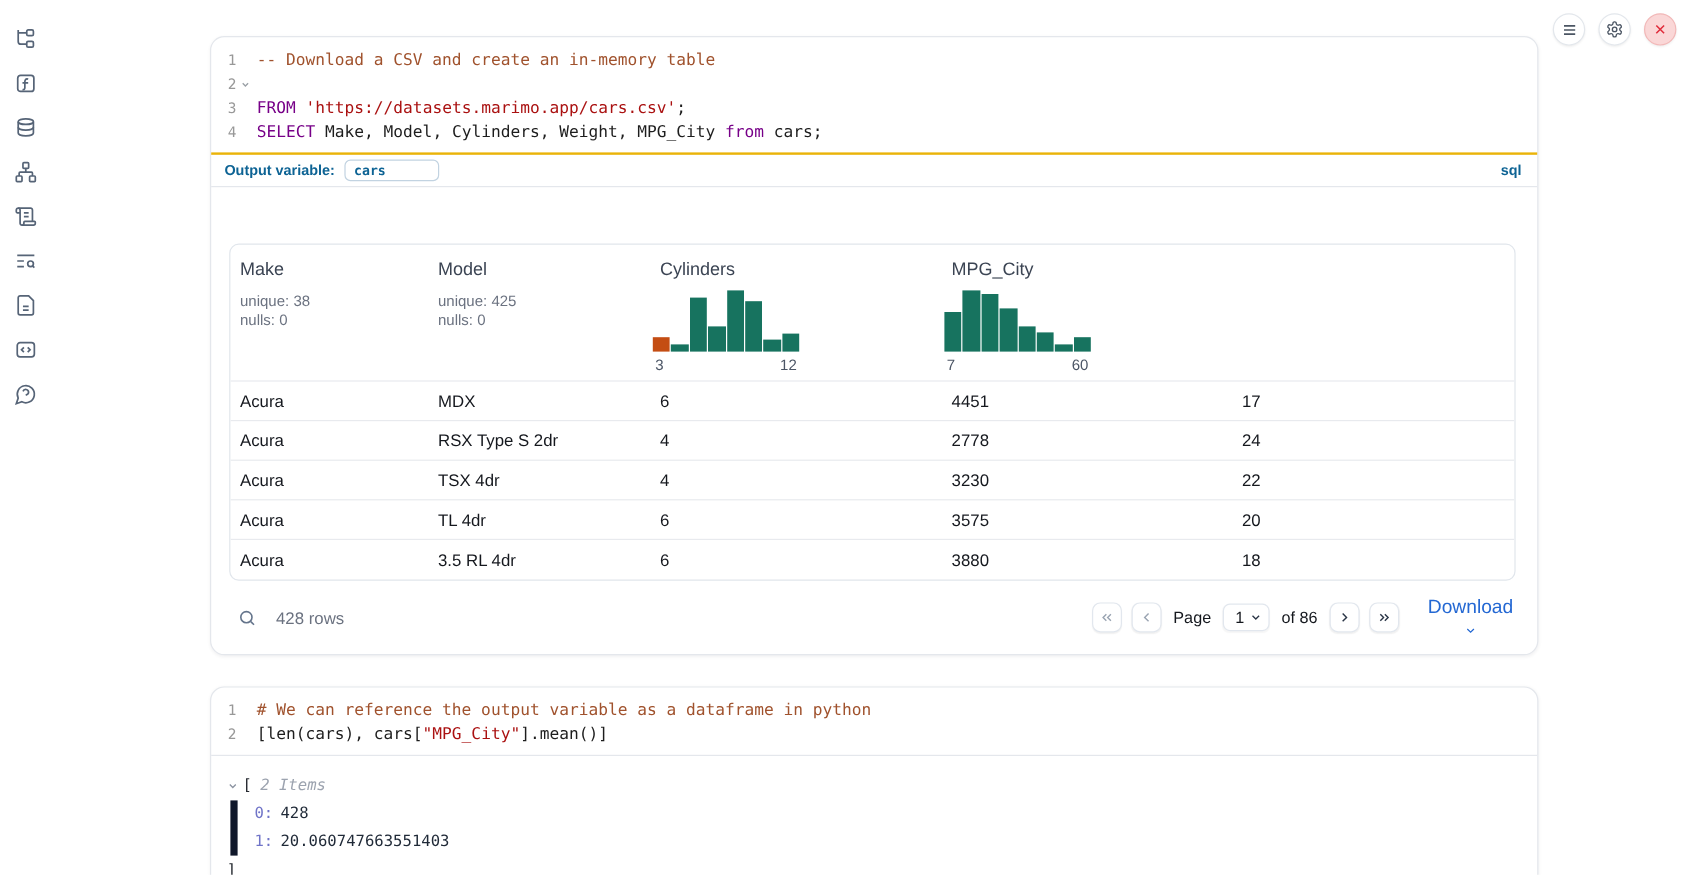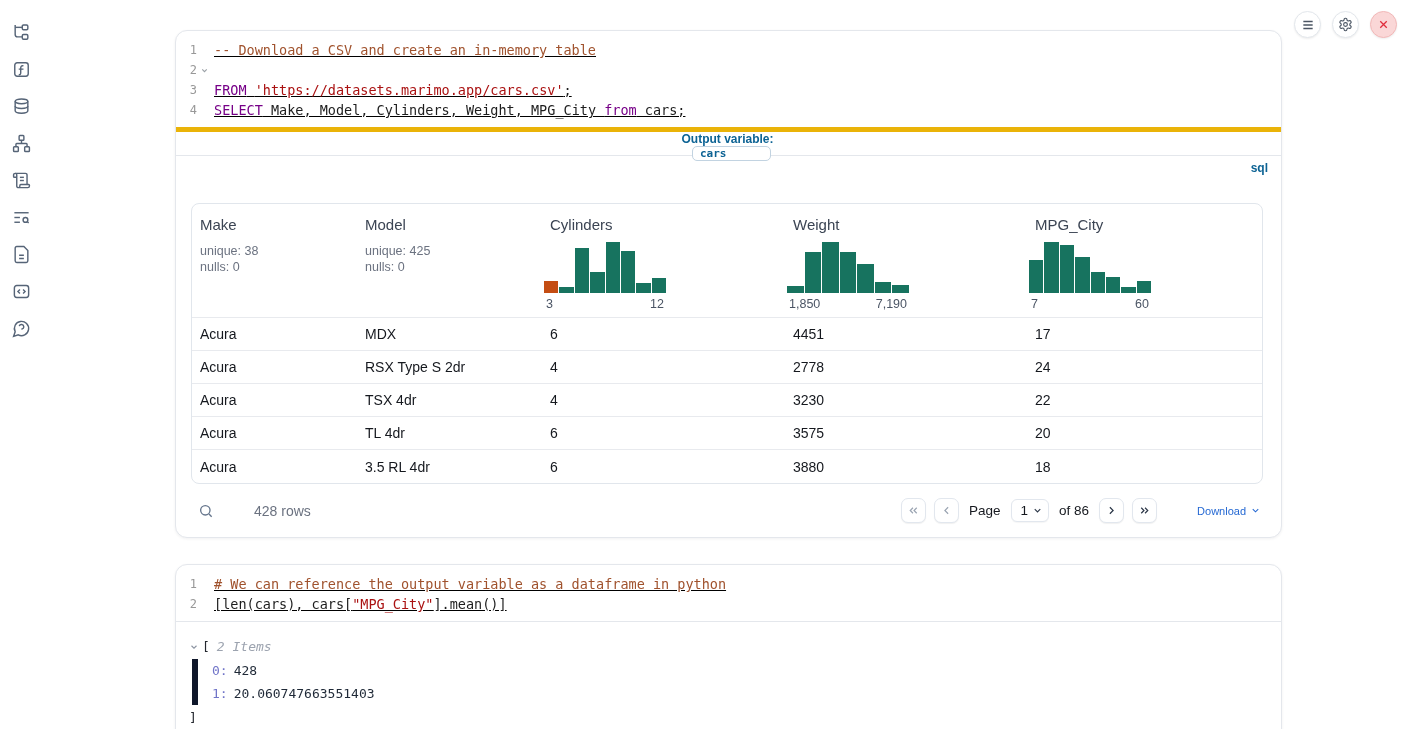--- a/index.html
+++ b/index.html
@@ -19,27 +19,27 @@
 
   
   .main { position:absolute; left:175px; top:30px; width:1107px; }
   .cell { border:1px solid #e4e7ec; border-radius:12px; background:#fff; box-shadow:0 1px 3px rgba(16,24,40,.06); }
   .cell + .cell { margin-top:26px; }
 
   .code-area { padding:9px 0 7px 0; }
   .code-line { display:flex; font-family:"DejaVu Sans Mono", monospace; font-size:13.5px; line-height:20px; white-space:pre; }
   .gutter { width:21px; text-align:right; color:#989898; font-size:12px; flex-shrink:0; line-height:20px; }
   .fold { width:15px; flex-shrink:0; display:flex; align-items:center; justify-content:center; }
-  .code-text { padding-left:2px;text-decoration:underline; }
+  .code-text { padding-left:2px; }
   .tok-keyword { color:#770088; }
   .tok-string  { color:#aa1111; }
   .tok-comment { color:#a0522d; }
   .tok-plain   { color:#1d1d1d; }
 
-  .outvar-row { display:flex; align-items:center; height:28px; border-top:5px solid #eab308; padding:0 13px 0 11px;flex-direction:column; }
+  .outvar-row { display:flex; align-items:center; height:28px; border-top:2px solid #eab308; padding:0 13px 0 11px; }
   .outvar-label { color:#0d6394; font-weight:bold; font-size:12px; }
   .outvar-input { width:79px; height:18px; margin-left:8px; border:1px solid #c2d3e1; border-radius:5px;
     font-family:"DejaVu Sans Mono", monospace; font-size:11px; font-weight:bold; color:#0d6394; padding:0 4px 0 7px; outline:none; }
   .lang-badge { margin-left:auto; color:#0d6394; font-weight:bold; font-size:12px; }
 
   .cell-divider { border-top:1px solid #e4e7ec; }
 
   
   .cell-output { padding:14px 18px 8px 15px; }
   .table-box { border:1px solid #e1e6ec; border-radius:8px; overflow:hidden;margin-top:33px; }
@@ -48,31 +48,31 @@
   .col-stats { margin-top:10px; padding-left:8px; font-size:12.5px; color:#6b7280; line-height:16px; }
   .hist { margin-top:7px; margin-left:2px; width:122px; }
   .hist-bars { display:flex; align-items:flex-end; gap:1px; height:53px; }
   .hist-bar { flex:1; }
   .hist-labels { display:flex; justify-content:space-between; font-size:12.5px; color:#4b5565; margin-top:4px; padding:0 2px; }
   .trow { display:grid; grid-template-columns:165px 185px 243px 242px 1fr; height:33px; align-items:center;
     font-size:14px; color:#15181e; border-bottom:1px solid #e8eaee; }
   .trow:last-child { border-bottom:none; }
   .tcell { padding-left:8px; }
 
-  .table-footer { display:flex; align-items:center; margin-top:9px; padding:5px 2px 6px 7px;gap:24px; }
+  .table-footer { display:flex; align-items:center; margin-top:9px; padding:5px 2px 6px 7px; }
   .rows-count { margin-left:16px; font-size:14px; color:#6b7280; }
   .pager { margin-left:auto; display:flex; align-items:center; gap:8px; }
   .pg-btn { width:25px; height:25px; border:1px solid #e2e7ee; border-radius:7px; background:#fff;
     box-shadow:0 1px 1px rgba(0,0,0,.06); display:flex; align-items:center; justify-content:center; cursor:pointer; }
   .pg-btn.disabled { color:#9aa4b2; }
   .pg-btn.enabled { color:#2b3647; }
   .page-label, .of-label { font-size:13.5px; color:#15181e; margin:0 2px; }
   .page-select { display:flex; align-items:center; gap:4px; border:1px solid #e2e7ee; border-radius:6px; height:23px;
     padding:0 5px 0 9px; font-size:13.5px; color:#15181e; box-shadow:0 1px 1px rgba(0,0,0,.04); cursor:pointer; background:#fff; }
-  .download { margin-left:32px; color:#2468d3; font-size:11px; display:flex; align-items:center; gap:4px; cursor:pointer; }
+  .download { margin-left:16px; color:#2468d3; font-size:16px; display:flex; align-items:center; gap:4px; cursor:pointer;flex-direction:column; }
 
   
   .tree-out { padding:17px 14px 22px 13px; font-family:"DejaVu Sans Mono", monospace; font-size:13px; color:#23272e; }
   .tree-head { display:flex; align-items:center; }
   .tree-caret { display:flex; align-items:center; margin-right:3px; }
   .tree-items-label { color:#9ca3af; font-style:italic; margin-left:7px; }
   .tree-entries { margin:5px 0 3px 3px; border-left:6px solid #0f172a; padding-left:14px; }
   .tree-entry { line-height:23px; }
   .tree-key { color:#7074c8; }
   .tree-val { color:#1f2937; margin-left:6px; }
@@ -218,38 +218,20 @@
                   <div class="hist-bar" style="height: 18%; background: rgb(23, 115, 95);"></div>
                   <div class="hist-bar" style="height: 28%; background: rgb(23, 115, 95);"></div>
                 </div>
                 <div class="hist-labels">
                   <span>3</span>
                   <span>12</span>
                 </div>
               </div>
             </div>
             <div>
-              <div class="col-name">Weight</div>
-              <div class="hist">
-                <div class="hist-bars">
-                  <div class="hist-bar" style="height: 13%; background: rgb(23, 115, 95);"></div>
-                  <div class="hist-bar" style="height: 78%; background: rgb(23, 115, 95);"></div>
-                  <div class="hist-bar" style="height: 97%; background: rgb(23, 115, 95);"></div>
-                  <div class="hist-bar" style="height: 78%; background: rgb(23, 115, 95);"></div>
-                  <div class="hist-bar" style="height: 55%; background: rgb(23, 115, 95);"></div>
-                  <div class="hist-bar" style="height: 20%; background: rgb(23, 115, 95);"></div>
-                  <div class="hist-bar" style="height: 15%; background: rgb(23, 115, 95);"></div>
-                </div>
-                <div class="hist-labels">
-                  <span>1,850</span>
-                  <span>7,190</span>
-                </div>
-              </div>
-            </div>
-            <div>
               <div class="col-name">MPG_City</div>
               <div class="hist">
                 <div class="hist-bars">
                   <div class="hist-bar" style="height: 62%; background: rgb(23, 115, 95);"></div>
                   <div class="hist-bar" style="height: 97%; background: rgb(23, 115, 95);"></div>
                   <div class="hist-bar" style="height: 90%; background: rgb(23, 115, 95);"></div>
                   <div class="hist-bar" style="height: 68%; background: rgb(23, 115, 95);"></div>
                   <div class="hist-bar" style="height: 40%; background: rgb(23, 115, 95);"></div>
                   <div class="hist-bar" style="height: 30%; background: rgb(23, 115, 95);"></div>
                   <div class="hist-bar" style="height: 12%; background: rgb(23, 115, 95);"></div>

